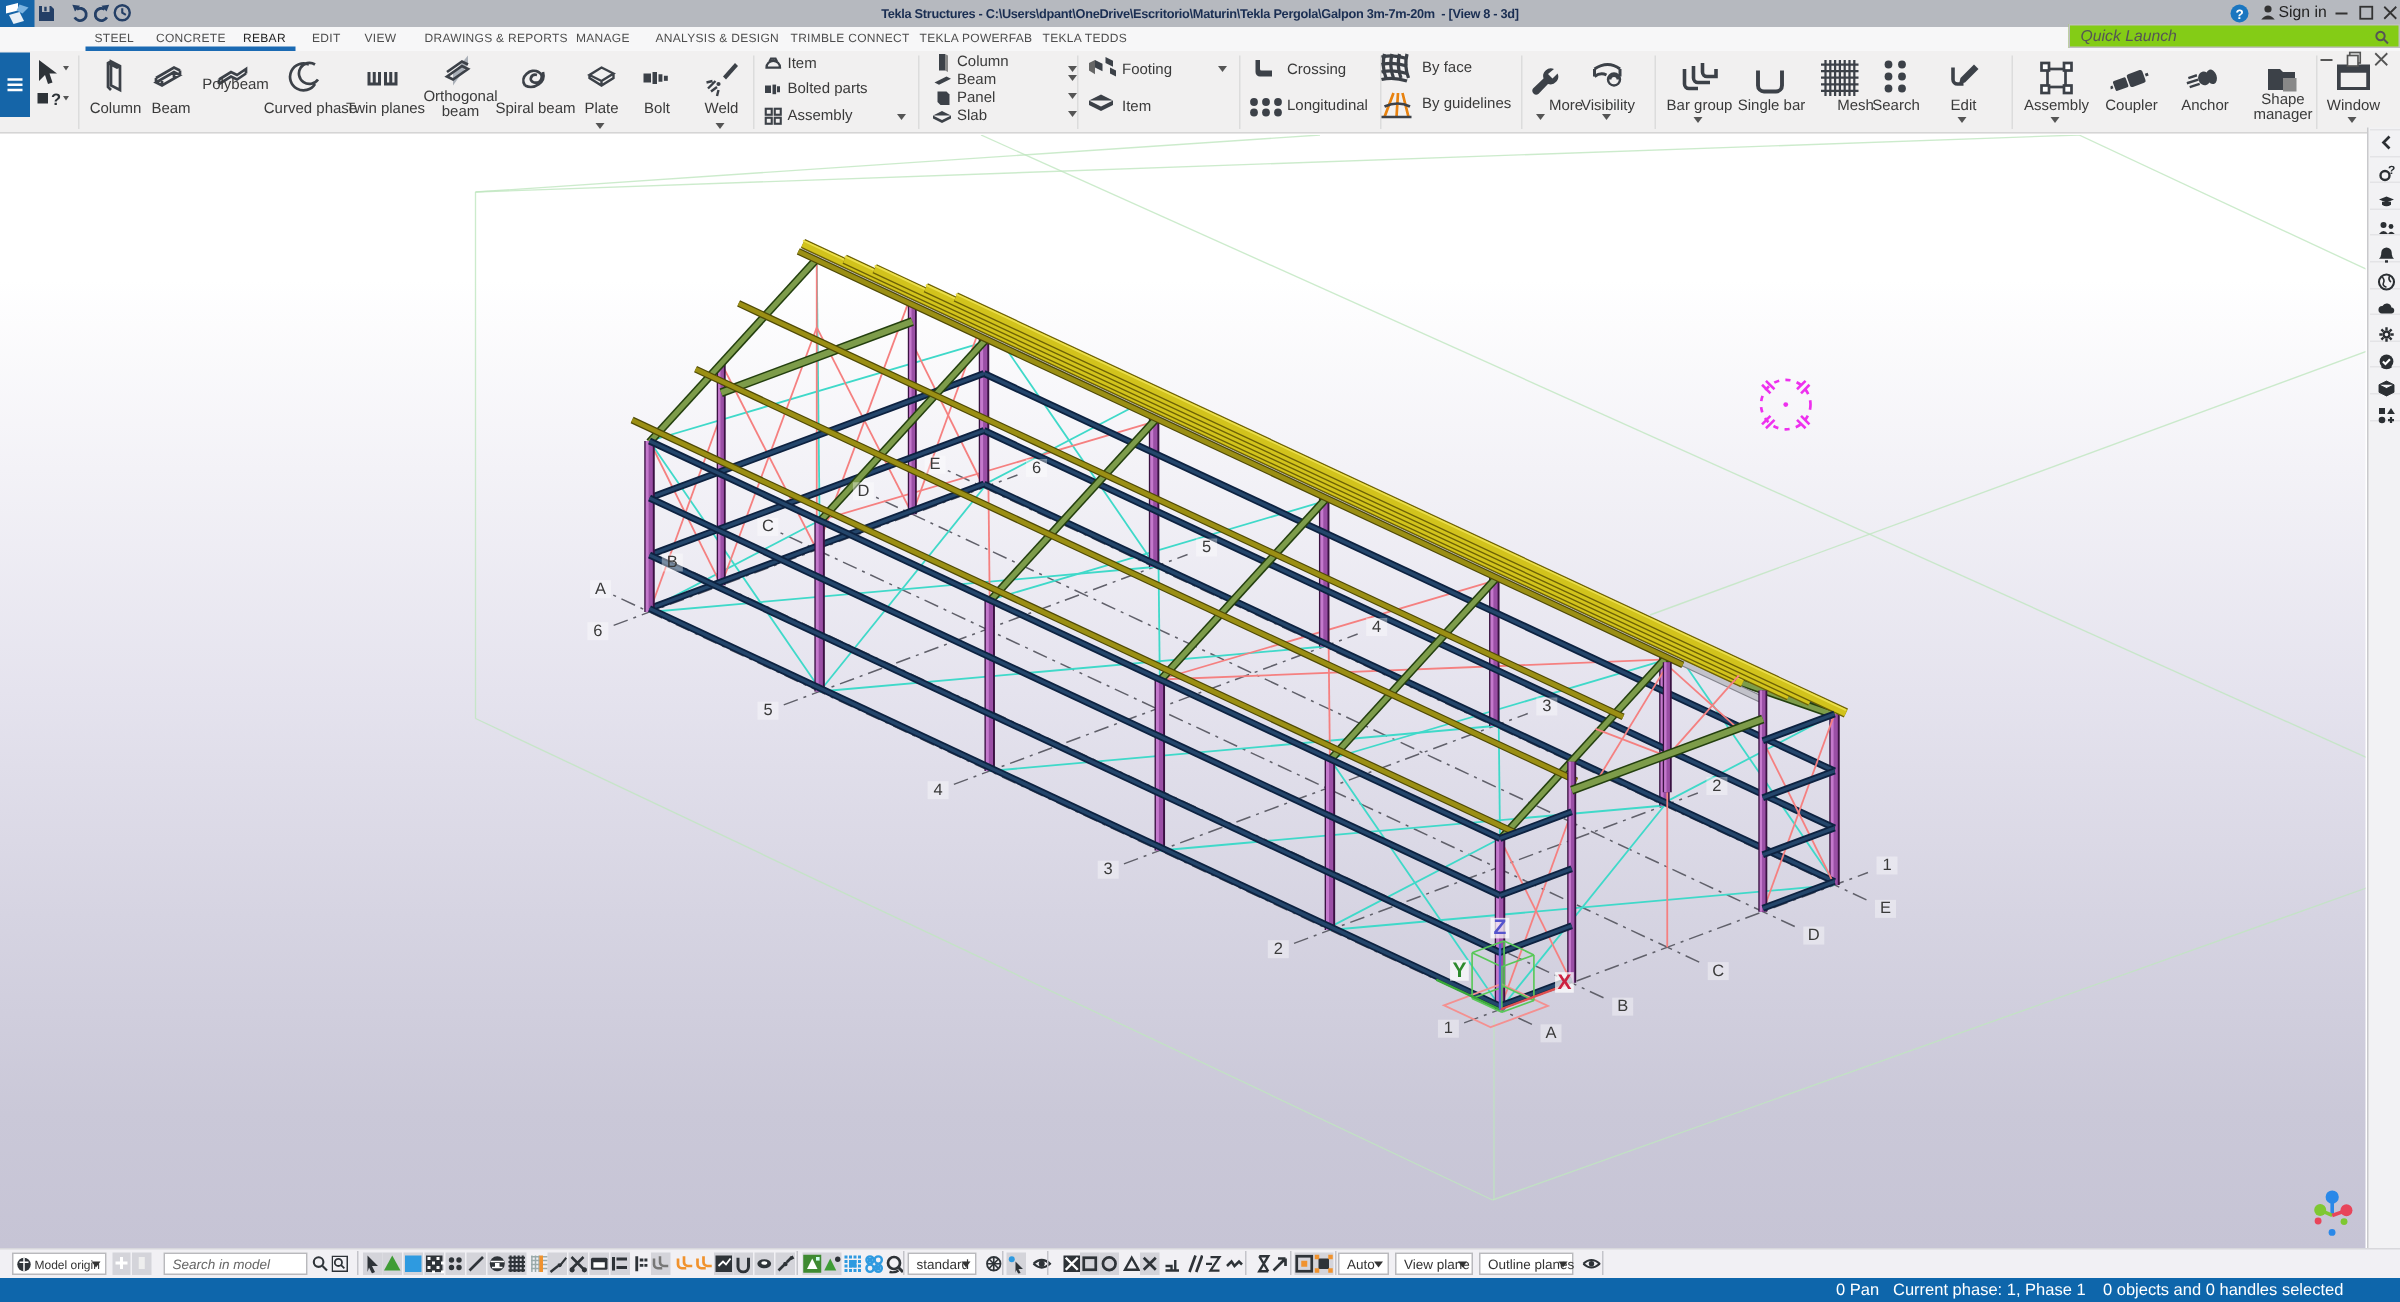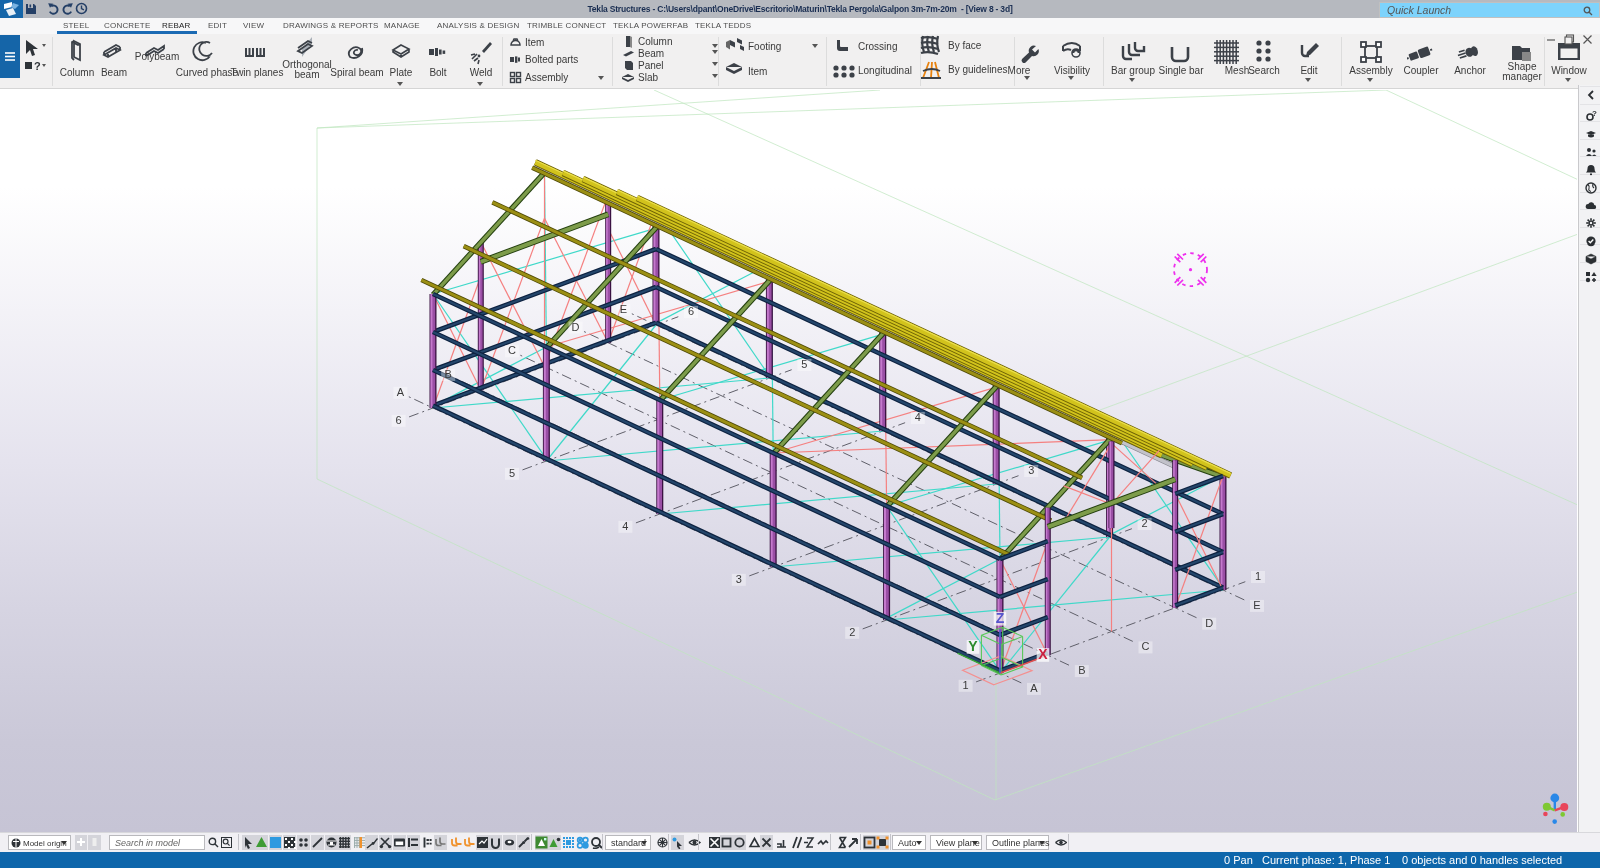--- a/index.html
+++ b/index.html
@@ -4,21 +4,21 @@
 body { width:1600px; height:868px; position:relative; overflow:hidden;
   font-family:"Liberation Sans",sans-serif; background:#fff; }
 #titlebar { position:absolute; left:0; top:0; width:1600px; height:18px; background:#b6b9bf; }
 #logo { position:absolute; left:0; top:0; width:23px; height:18px; background:#1565a8; }
 #title { position:absolute; left:0; top:3.5px; width:1600px; text-align:center; font-size:8.5px; letter-spacing:-0.2px;
   font-weight:bold; color:#1a2e52; }
 .tico { position:absolute; top:2px; color:#243f66; font-size:11px; }
 #tabrow { position:absolute; left:0; top:18px; width:1600px; height:16px; background:#f7f7f8; }
 .tab { position:absolute; top:21px; font-size:8px; color:#4d4d4d; letter-spacing:0.2px; }
 #tabline { position:absolute; left:57px; top:31px; width:140px; height:3px; background:#1b6ab3; }
-#qlaunch { position:absolute; left:1379px; top:2px; width:221px; height:16px; background:#7dd3fc;
+#qlaunch { position:absolute; left:1379px; top:16px; width:221px; height:16px; background:#84cc16;
   border:1px solid #c0c0c0; font-size:10.5px; font-style:italic; color:#555; padding:1px 0 0 7px; }
 #ribbon { position:absolute; left:0; top:34px; width:1600px; height:55px; background:#f1f0f0;
   border-bottom:1px solid #d5d5d5; }
 #hamb { position:absolute; left:0; top:35px; width:20px; height:43px; background:#1565a8; }
 .sep { position:absolute; top:37px; width:1px; height:49px; background:#dcdcdc; }
 .rl { position:absolute; font-size:10px; color:#3a3a3a; text-align:center; line-height:10px; }
 .rs { position:absolute; font-size:10px; color:#3a3a3a; }
 .car { position:absolute; width:0; height:0; border-left:3.5px solid transparent;
   border-right:3.5px solid transparent; border-top:4px solid #555; }
 #viewport { position:absolute; left:0; top:90px; width:1577px; height:742px;
@@ -252,21 +252,21 @@
   </svg>
 <div class="rs" style="left:948px;top:40px">By face</div>
 <svg style="position:absolute;left:919px;top:58px" width="26" height="24" viewBox="0 0 26 24">
     <path d="M4 20 L10 4 M12 20 L13 4 M20 20 L16 4" stroke="#e8820e" stroke-width="1.8" fill="none"></path>
     <path d="M2 20 h20 M4 13 q9 -4 17 0" stroke="#3c4148" stroke-width="1.8" fill="none"></path>
   </svg>
 <div class="rs" style="left:948px;top:64px">By guidelines</div>
 <svg style="position:absolute;left:1015px;top:40px" width="26" height="26" viewBox="0 0 26 26">
     <path d="M21 6 a5.2 5.2 0 0 0 -7 6.4 L7 19 a2.6 2.6 0 0 0 3.6 3.6 L17 16 a5.2 5.2 0 0 0 6.4 -7 l-3.4 3.4 -3 -3 z" fill="#3c4148"></path>
   </svg>
-<div class="rl" style="left:998px;top:66px;width:42px">More</div>
+<div class="rl" style="left:1023px;top:66px;width:42px">More</div>
 <div class="car" style="left:1024px;top:76px"></div>
 <svg style="position:absolute;left:1059px;top:40px" width="26" height="24" viewBox="0 0 26 24">
     <path d="M4 6 q9 -6 17 0 M4 6 v5 M21 6 v5 M4 11 q4 -3 8 -1" stroke="#3c4148" stroke-width="2" fill="none"></path>
     <path d="M13 13 a4 4 0 1 0 8 0 a4 4 0 1 0 -8 0 M14.5 13 a2.5 2.5 0 1 1 5 0" stroke="#3c4148" stroke-width="1.6" fill="none"></path>
   </svg>
 <div class="rl" style="left:1042px;top:66px;width:60px">Visibility</div>
 <div class="car" style="left:1068px;top:76px"></div>
 <svg style="position:absolute;left:1117px;top:38px" width="32" height="28" viewBox="0 0 32 28">
     <g fill="none" stroke="#3c4148" stroke-width="2.4">
       <path d="M6 8 v10 a3 3 0 0 0 3 3 h6"></path>

